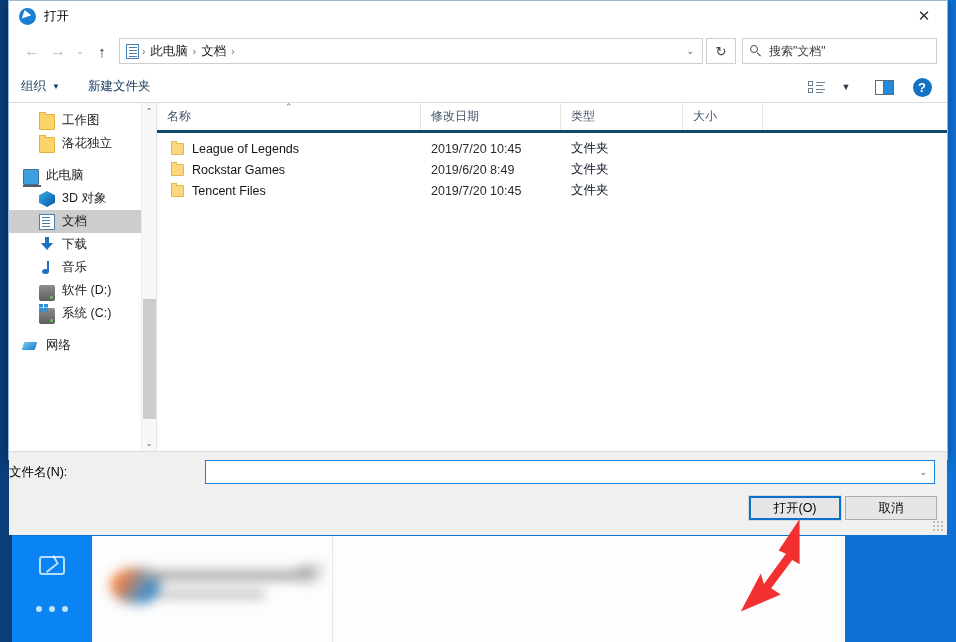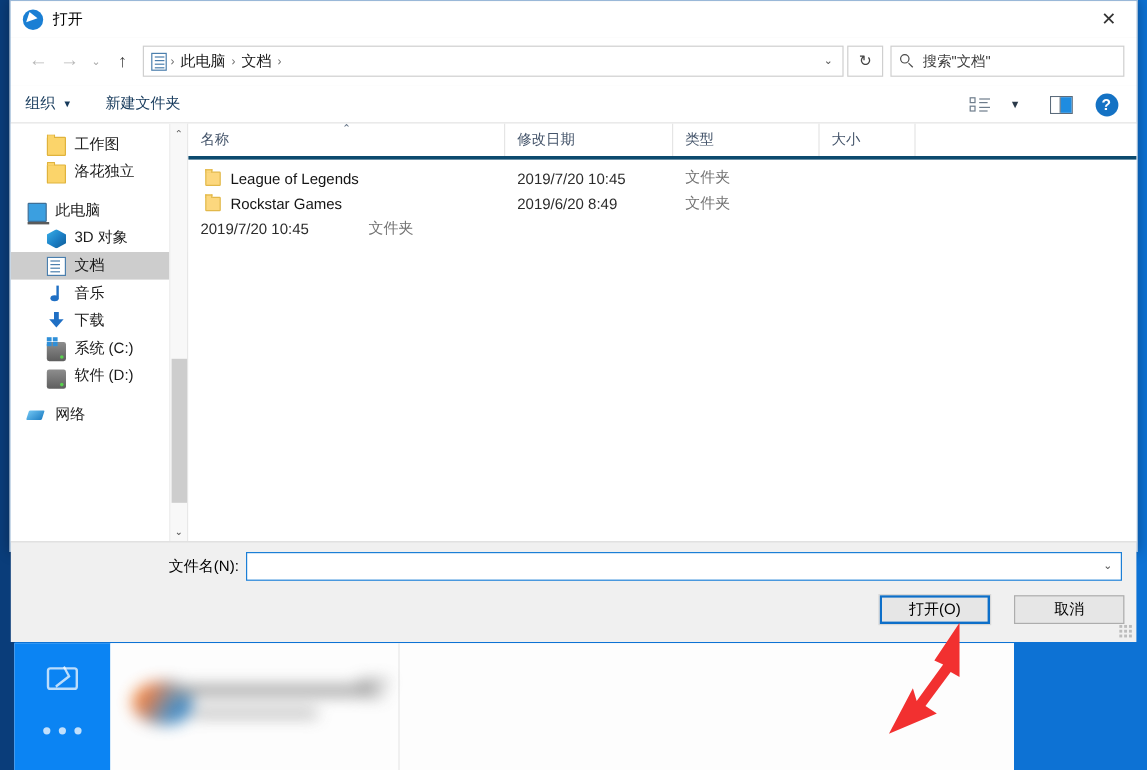--- a/index.html
+++ b/index.html
@@ -527,21 +527,21 @@
   .row {
     display: flex;
     height: 21px;
     align-items: center;
     font-size: 12.5px;
     color: #141414;
   }
   .cell { box-sizing: border-box; display: flex; align-items: center; }
   .cell.name { width: 264px; padding-left: 14px; gap: 8px; }
   .cell.date { width: 140px; padding-left: 10px; color: #2b2b2b; }
-  .cell.type { width: 122px; padding-left: 10px; color: #737373; }
+  .cell.type { width: 122px; padding-left: 10px; color: #0f172a; }
   .cell.size { width: 80px; padding-left: 10px; }
   .row-folder-ico {
     width: 13px; height: 12px;
     background: #fcd77e;
     border: 1px solid #e2b84a;
     border-radius: 1px;
     box-sizing: border-box;
     position: relative;
     flex: none;
   }
@@ -561,42 +561,41 @@
     border-top: 1px solid #dcdcdc;
   }
   .filename-row {
     position: absolute;
     left: 0; top: 8px;
     width: 100%;
     display: flex; align-items: center;
   }
   .filename-label {
     width: 196px;
-    text-align: right;
     padding-right: 6px;
     font-size: 12.5px;
     color: #000;
     box-sizing: border-box;
   }
   .filename-input {
     width: 730px; height: 24px;
     border: 1px solid #1c7fd6;
     background: #fff;
     box-sizing: border-box;
     position: relative;
   }
   .filename-caret {
     position: absolute; right: 7px; top: 50%;
     transform: translateY(-50%);
     font-size: 9px; color: #555;
   }
   .btn-row {
     position: absolute;
     right: 10px; top: 44px;
-    display: flex; gap: 20px;
+    display: flex; gap: 4px;
   }
   .btn {
     width: 92px; height: 24px;
     font-size: 12.5px;
     color: #000;
     background: #e6e6e6;
     border: 1px solid #adadad;
     display: flex; align-items: center; justify-content: center;
     box-sizing: border-box;
   }
@@ -739,34 +738,34 @@
         </div>
         <div class="nav-item indent2">
           <span class="ico ico-3d"></span>
           <span>3D 对象</span>
         </div>
         <div class="nav-item indent2 selected">
           <span class="ico ico-doc"></span>
           <span>文档</span>
         </div>
         <div class="nav-item indent2">
+          <span class="ico ico-down"></span>
+          <span>下载</span>
+        </div>
+        <div class="nav-item indent2">
           <span class="ico ico-music"></span>
           <span>音乐</span>
         </div>
         <div class="nav-item indent2">
-          <span class="ico ico-down"></span>
-          <span>下载</span>
+          <span class="ico ico-drive"></span>
+          <span>软件 (D:)</span>
         </div>
         <div class="nav-item indent2">
           <span class="ico ico-drive ico-drive-sys"></span>
           <span>系统 (C:)</span>
-        </div>
-        <div class="nav-item indent2">
-          <span class="ico ico-drive"></span>
-          <span>软件 (D:)</span>
         </div>
 
         <div class="nav-gap"></div>
 
         <div class="nav-item">
           <span class="ico ico-net"></span>
           <span>网络</span>
         </div>
 
         <div class="nav-scroll">
@@ -800,20 +799,24 @@
           <div class="row">
             <div class="cell name">
               <span class="row-folder-ico"></span>
               <span>Rockstar Games</span>
             </div>
             <div class="cell date">2019/6/20 8:49</div>
             <div class="cell type">文件夹</div>
             <div class="cell size"></div>
           </div>
           <div class="row">
+            <div class="cell name">
+              <span class="row-folder-ico"></span>
+              <span>Tencent Files</span>
+            </div>
             <div class="cell date">2019/7/20 10:45</div>
             <div class="cell type">文件夹</div>
             <div class="cell size"></div>
           </div>
         </div>
       </div>
     </div>
 
     <div class="footer">
       <div class="filename-row">

